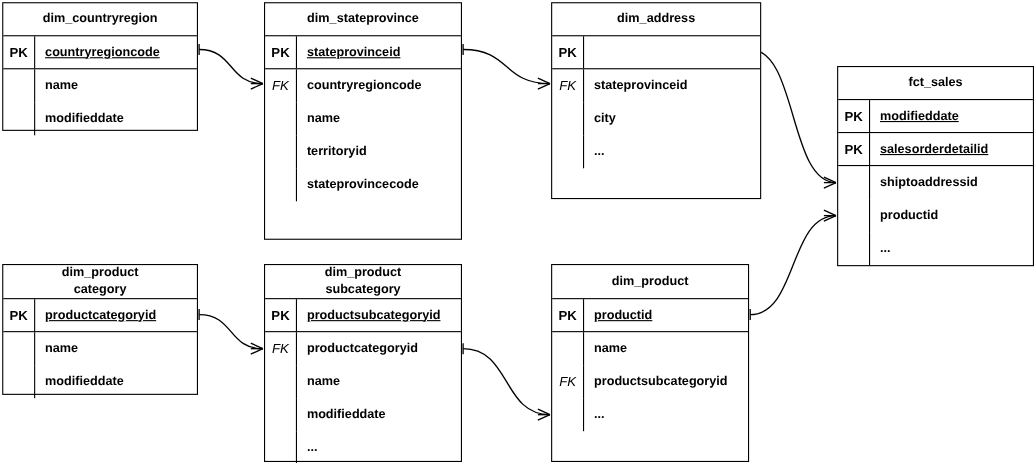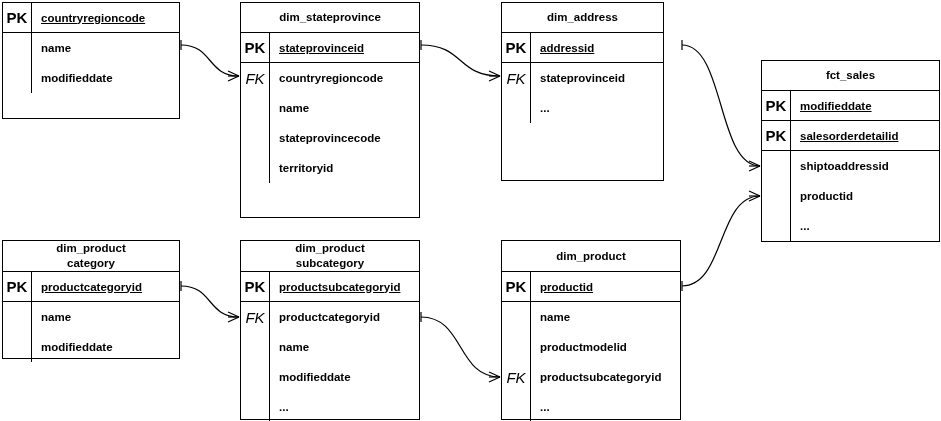--- a/index.html
+++ b/index.html
@@ -48,21 +48,21 @@
   .attr-row.sep {
     border-bottom: 1.4px solid #000000;
   }
   .keycell {
     box-sizing: border-box;
     flex: 0 0 auto;
     height: 100%;
     display: flex;
     align-items: center;
     justify-content: center;
-    font-size: 15px;
+    font-size: 12px;
     color: #000000;
     border-right: 1.4px solid #000000;
   }
   .keycell.pk { font-weight: bold; }
   .keycell.fk { font-weight: normal; font-style: italic; }
   .namecell {
     box-sizing: border-box;
     flex: 1 1 auto;
     height: 100%;
     display: flex;
@@ -136,20 +136,25 @@
       <g>
         <path d="M 421 317 C 464.45 317, 456.55 377, 500 377"></path>
         <line x1="421" y1="312" x2="421" y2="322"></line>
         <line x1="500" y1="377" x2="489" y2="372"></line>
         <line x1="500" y1="377" x2="489" y2="382"></line>
         <line x1="500" y1="377" x2="489" y2="377"></line>
       </g>
     </svg>
   <div id="entity-layer">
       <div class="entity" style="left: 2px; top: 2px; width: 178px; height: 117px;">
+        <div class="entity-header" style="height: 30px;">
+          <div>
+            <span class="title-line">dim_countryregion</span>
+          </div>
+        </div>
         <div class="attr-row sep">
           <div class="keycell pk" style="width: 29px;">PK</div>
           <div class="namecell key">countryregioncode</div>
         </div>
         <div class="attr-row">
           <div class="keycell " style="width: 29px;"></div>
           <div class="namecell">name</div>
         </div>
         <div class="attr-row">
           <div class="keycell " style="width: 29px;"></div>
@@ -169,43 +174,46 @@
         <div class="attr-row">
           <div class="keycell fk" style="width: 29px;">FK</div>
           <div class="namecell">countryregioncode</div>
         </div>
         <div class="attr-row">
           <div class="keycell " style="width: 29px;"></div>
           <div class="namecell">name</div>
         </div>
         <div class="attr-row">
           <div class="keycell " style="width: 29px;"></div>
+          <div class="namecell">territoryid</div>
+        </div>
+        <div class="attr-row">
+          <div class="keycell " style="width: 29px;"></div>
           <div class="namecell">stateprovincecode</div>
         </div>
-        <div class="attr-row">
-          <div class="keycell " style="width: 29px;"></div>
-          <div class="namecell">territoryid</div>
-        </div>
-      </div>
-      <div class="entity" style="left: 501px; top: 2px; width: 163px; height: 179px;">
+      </div>
+      <div class="entity" style="left: 501px; top: 2px; width: 191px; height: 179px;">
         <div class="entity-header" style="height: 30px;">
           <div>
             <span class="title-line">dim_address</span>
           </div>
         </div>
         <div class="attr-row sep">
           <div class="keycell pk" style="width: 29px;">PK</div>
-          <div class="namecell key">addressid</div>
         </div>
         <div class="attr-row">
           <div class="keycell fk" style="width: 29px;">FK</div>
           <div class="namecell">stateprovinceid</div>
         </div>
         <div class="attr-row">
           <div class="keycell " style="width: 29px;"></div>
+          <div class="namecell">city</div>
+        </div>
+        <div class="attr-row">
+          <div class="keycell " style="width: 29px;"></div>
           <div class="namecell">...</div>
         </div>
       </div>
       <div class="entity" style="left: 761px; top: 60px; width: 179px; height: 182px;">
         <div class="entity-header" style="height: 30px; align-items: center;">
           <div>
             <span class="title-line">fct_sales</span>
           </div>
         </div>
         <div class="attr-row sep">
@@ -283,24 +291,20 @@
             <span class="title-line">dim_product</span>
           </div>
         </div>
         <div class="attr-row sep">
           <div class="keycell pk" style="width: 29px;">PK</div>
           <div class="namecell key">productid</div>
         </div>
         <div class="attr-row">
           <div class="keycell " style="width: 29px;"></div>
           <div class="namecell">name</div>
-        </div>
-        <div class="attr-row">
-          <div class="keycell " style="width: 29px;"></div>
-          <div class="namecell">productmodelid</div>
         </div>
         <div class="attr-row">
           <div class="keycell fk" style="width: 29px;">FK</div>
           <div class="namecell">productsubcategoryid</div>
         </div>
         <div class="attr-row">
           <div class="keycell " style="width: 29px;"></div>
           <div class="namecell">...</div>
         </div>
       </div>

